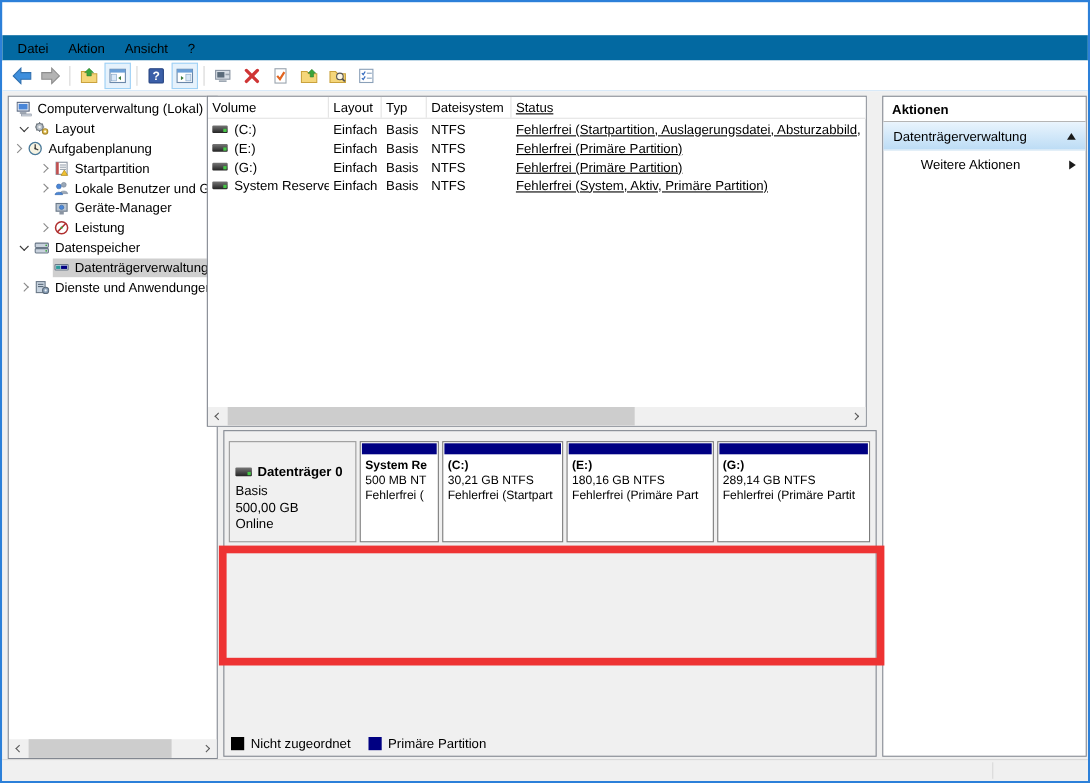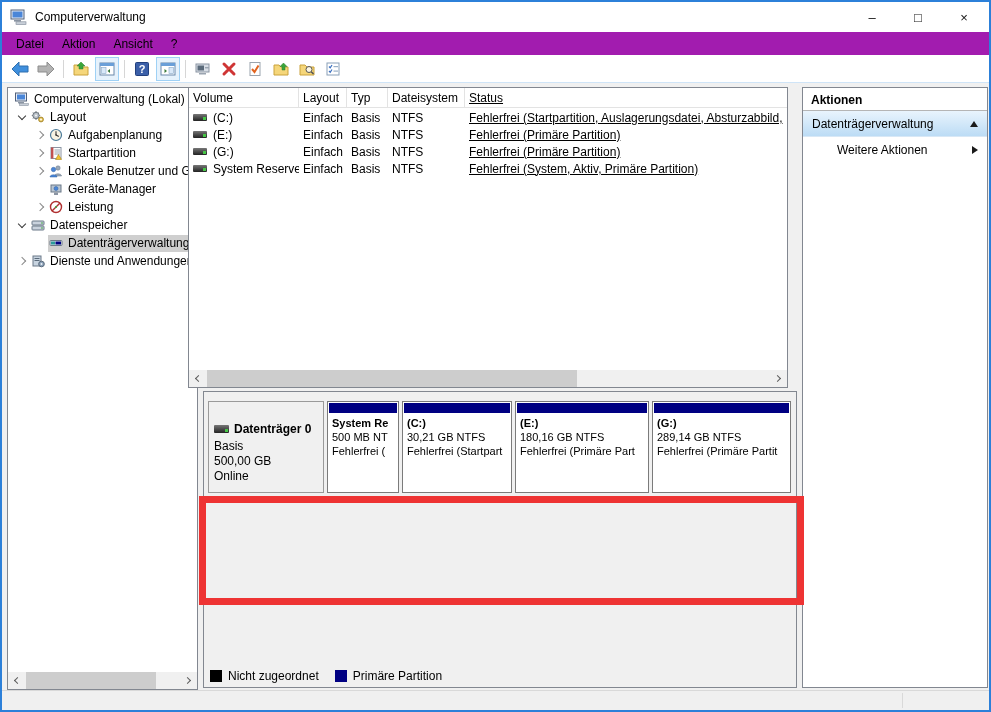--- a/index.html
+++ b/index.html
@@ -10,21 +10,21 @@
     font-family: "Liberation Sans", sans-serif; font-size: 12px; color: #000;
   }
   
   .titlebar { position:absolute; left:0; top:0; right:0; height:30px; background:#fff; display:flex; align-items:center; }
   .title-icon { margin-left:8px; display:flex; }
   .title-text { margin-left:7px; font-size:12px; }
   .win-controls { margin-left:auto; display:flex; height:100%; }
   .win-btn { width:46px; height:100%; display:flex; align-items:center; justify-content:center; font-size:13px; color:#111; }
   .win-btn.close { margin-right:2px; }
   
-  .menubar { position:absolute; left:0; top:30px; right:0; height:23px; background:#a21caf; display:flex; align-items:center; padding-left:5px; }
+  .menubar { position:absolute; left:0; top:30px; right:0; height:23px; background:#0369a1; display:flex; align-items:center; padding-left:5px; }
   .menu-item { padding:3px 9px; }
   
   .toolbar { position:absolute; left:0; top:53px; right:0; height:28px; background:#fff; display:flex; align-items:center; padding-left:5px; border-bottom:1px solid #cfe4f7; }
   .tb-btn { width:24px; height:24px; display:flex; align-items:center; justify-content:center; margin:0 1px; border:1px solid transparent; }
   .tb-btn.selected { background:#e6f2fc; border:1px solid #9fd1f5; }
   .tb-sep { width:1px; height:18px; background:#d6d6d6; margin:0 4px; flex:none; }
   
   .content-bg { position:absolute; left:0; top:81px; right:0; bottom:0; background:#f0f0f0; }
   .pane { position:absolute; background:#fff; border:1px solid #828790; overflow:hidden; }
   .tree-pane { left:5px; top:85px; width:191px; height:603px; }
@@ -91,36 +91,20 @@
   .tri-up { width:0; height:0; border-left:4px solid transparent; border-right:4px solid transparent; border-bottom:6px solid #1a1a1a; margin-left:auto; }
   .tri-right { width:0; height:0; border-top:4px solid transparent; border-bottom:4px solid transparent; border-left:6px solid #1a1a1a; margin-left:auto; }
   
   .red-annotation { position:absolute; left:197px; top:494px; width:605px; height:109px; border:7px solid #ee3333; z-index:20; pointer-events:none; }
 </style>
 </head>
 <body>
 
 <div class="window">
 
-  <div class="titlebar">
-    <span class="title-icon">
-      <svg width="18" height="16" viewBox="0 0 18 16">
-        <rect x="1" y="1" width="13" height="9" fill="#e8edf5" stroke="#51607a"></rect>
-        <rect x="2.5" y="2.5" width="10" height="6" fill="#4a86d8"></rect>
-        <rect x="4" y="11" width="7" height="1.6" fill="#8a94a2"></rect>
-        <rect x="6" y="12.8" width="10" height="2.6" fill="#c8cfd8" stroke="#7a8494" stroke-width="0.6"></rect>
-      </svg>
-    </span>
-    <span class="title-text">Computerverwaltung</span>
-    <div class="win-controls">
-      <span class="win-btn">–</span>
-      <span class="win-btn">□</span>
-      <span class="win-btn close">×</span>
-    </div>
-  </div>
 
   <div class="menubar">
     <span class="menu-item">Datei</span>
     <span class="menu-item">Aktion</span>
     <span class="menu-item">Ansicht</span>
     <span class="menu-item">?</span>
   </div>
 
   <div class="toolbar">
     <span class="tb-btn">
@@ -233,21 +217,21 @@
             <circle cx="5" cy="5.5" r="3.2" fill="#b8c0c8" stroke="#70787f"></circle>
             <circle cx="5" cy="5.5" r="1.1" fill="#f0f0f0"></circle>
             <path d="M5 1 V2 M5 9 V10 M0.8 5.5 H1.8 M8.2 5.5 H9.2 M2 2.5 L2.8 3.3 M7.2 7.7 L8 8.5 M8 2.5 L7.2 3.3 M2.8 7.7 L2 8.5" stroke="#70787f" stroke-width="1"></path>
             <circle cx="10" cy="9.5" r="2.4" fill="#e6c455" stroke="#a8882d"></circle>
             <circle cx="10" cy="9.5" r="0.9" fill="#fff"></circle>
           </svg>
           <span>Layout</span>
         </span>
       </div>
 
-      <div class="tree-row" style="padding-left:24px;">
+      <div class="tree-row" style="">
         <span class="chev-box">
             <span class="chev right"></span>
           </span>
         <span class="node">
           <svg width="14" height="14" viewBox="0 0 14 14">
             <circle cx="7" cy="7" r="5.5" fill="#f6f3e2" stroke="#4a7a9a" stroke-width="1.2"></circle>
             <path d="M7 7 L7 3.2 M7 7 L9.8 8.4" stroke="#333" stroke-width="1.1"></path>
             <circle cx="7" cy="7" r="0.8" fill="#333"></circle>
           </svg>
           <span>Aufgabenplanung</span>

